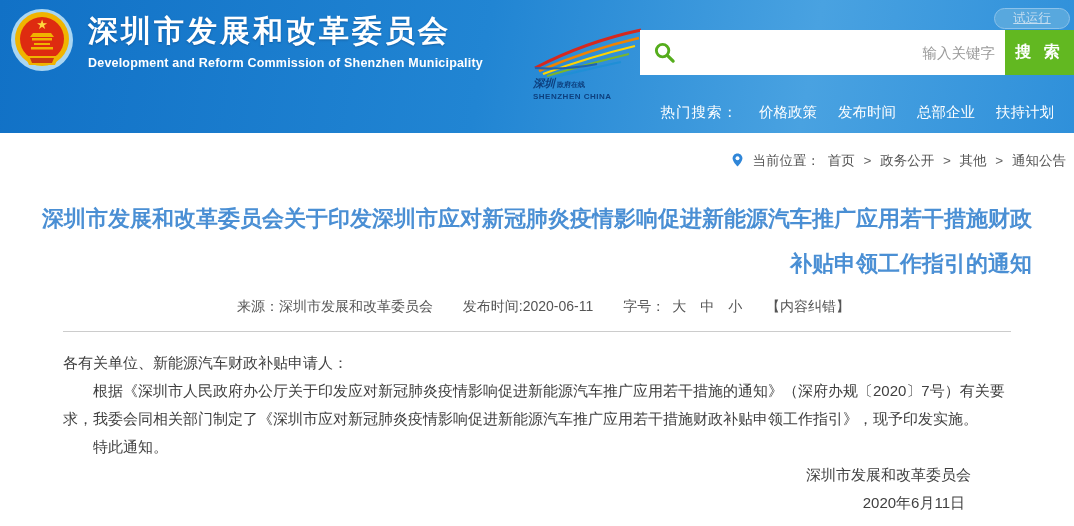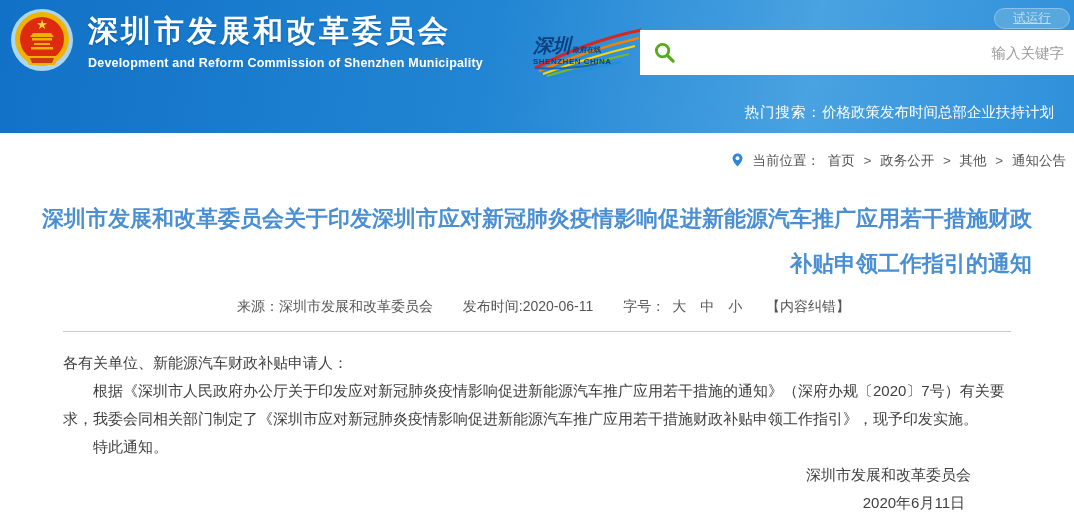--- a/index.html
+++ b/index.html
@@ -13,38 +13,38 @@
   .brand { position:absolute; left:10px; top:8px; display:flex; align-items:flex-start; }
   .emblem { width:64px; height:64px; display:block; }
   .brand-text { margin-left:14px; padding-top:6px; }
   .org-cn { color:#fff; font-size:30px; font-weight:bold; letter-spacing:3px;
             text-shadow:0 1px 2px rgba(0,40,90,.35); line-height:34px; }
   .org-en { color:#fff; font-size:12.5px; font-weight:bold; margin-top:8px; letter-spacing:.2px; }
 
   .gov-logo { position:absolute; left:527px; top:24px; width:118px; height:58px; }
   .gov-logo svg { position:absolute; left:0; top:0; }
   .gl-text { position:absolute; left:6px; top:12px; line-height:1; white-space:nowrap; }
-  .gl-cn { font-size:19px; font-weight:bold; font-style:italic; color:#0d3f7e; display:inline-block; }
+  .gl-cn { font-size:11px; font-weight:bold; font-style:italic; color:#0d3f7e; display:inline-block;margin-top:42px; }
   .gl-sub { font-size:7px; font-weight:bold; color:#0d3f7e; display:inline-block; margin-left:2px; }
   .gl-en { font-size:8px; font-weight:bold; color:#0d3f7e; letter-spacing:.5px; margin-top:3px; }
 
   .search-bar { position:absolute; left:640px; top:30px; width:434px; height:45px; display:flex; }
   .search-input-wrap { position:relative; flex:1; background:#fff; }
   .search-icon { position:absolute; left:13px; top:11px; width:23px; height:23px; }
   .search-input { width:100%; height:45px; border:none; outline:none; padding:0 10px 0 46px;
                   font-size:14.5px; color:#333; font-family:inherit;text-align:right; }
   .search-input::placeholder { color:#999; }
   .search-button { width:69px; height:45px; border:none; background:#62b821; color:#fff;
                    font-size:16px; font-weight:bold; letter-spacing:4px; cursor:pointer; font-family:inherit; }
 
   .trial-badge { position:absolute; top:8px; right:4px; min-width:76px; height:21px; padding:0 14px;
                  border-radius:11px; background:#58a8de; border:1px solid #8cc2ea;
                  color:#c4ddf0; font-size:12.5px; line-height:19px; text-align:center;text-decoration:underline; }
 
-  .hot-search { position:absolute; right:20px; bottom:11px; display:flex; align-items:center; 
+  .hot-search { position:absolute; right:20px; bottom:11px; display:flex; align-items:center; gap:21px;
                 color:#fff; font-size:14.5px; }
   .hot-search a { color:#fff; text-decoration:none; cursor:pointer; }
   .hs-label { letter-spacing:1px; }
 
   
   .breadcrumb { margin:19px 8px 0 0; text-align:right; font-size:13.5px; color:#555; }
   .breadcrumb .pin { display:inline-block; vertical-align:-3px; margin-right:5px; }
   .breadcrumb a { color:#555; text-decoration:none; cursor:pointer; }
   .breadcrumb .sep { margin:0 5px; color:#666; }
   .bc-label { margin-right:4px; }
@@ -110,20 +110,21 @@
   <div class="search-bar">
     <div class="search-input-wrap">
       <span class="search-icon">
         <svg viewBox="0 0 24 24" width="23" height="23">
           <circle cx="10" cy="10" r="6.5" stroke="#55ad1c" stroke-width="3" fill="none"></circle>
           <line x1="15.2" y1="15.2" x2="21" y2="21" stroke="#55ad1c" stroke-width="3.4" stroke-linecap="round"></line>
         </svg>
       </span>
       <input class="search-input" type="text" placeholder="输入关键字" style="">
     </div>
+    <button class="search-button">搜 索</button>
   </div>
 
   <div class="trial-badge">试运行</div>
 
   <nav class="hot-search">
     <span class="hs-label">热门搜索：</span>
     <a>价格政策</a>
     <a>发布时间</a>
     <a>总部企业</a>
     <a>扶持计划</a>

